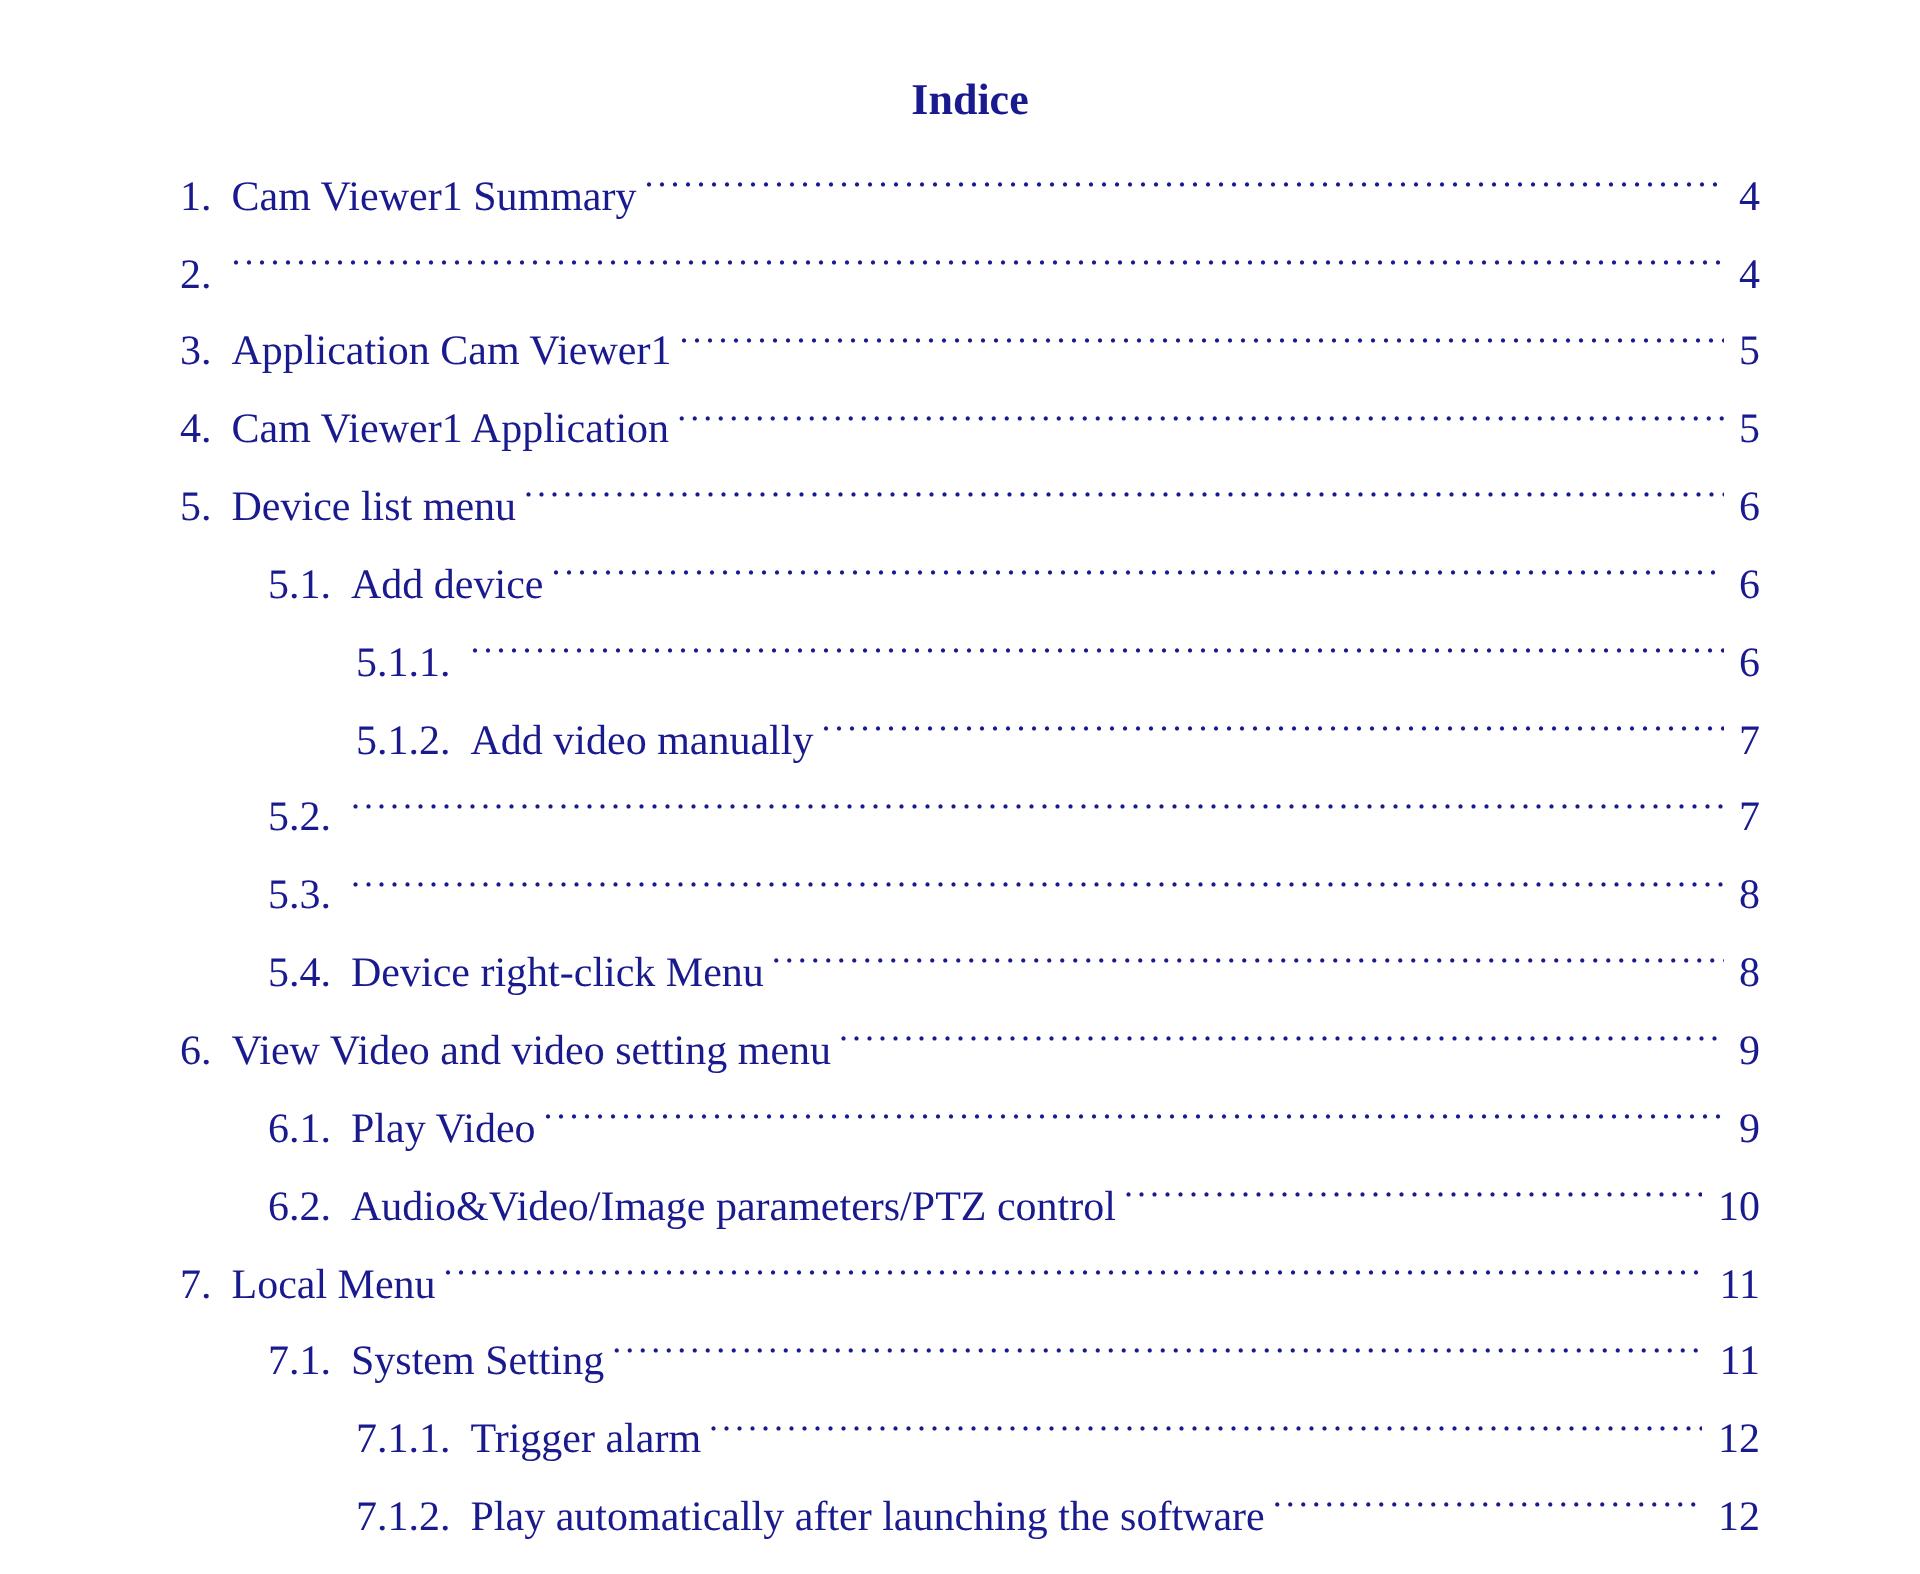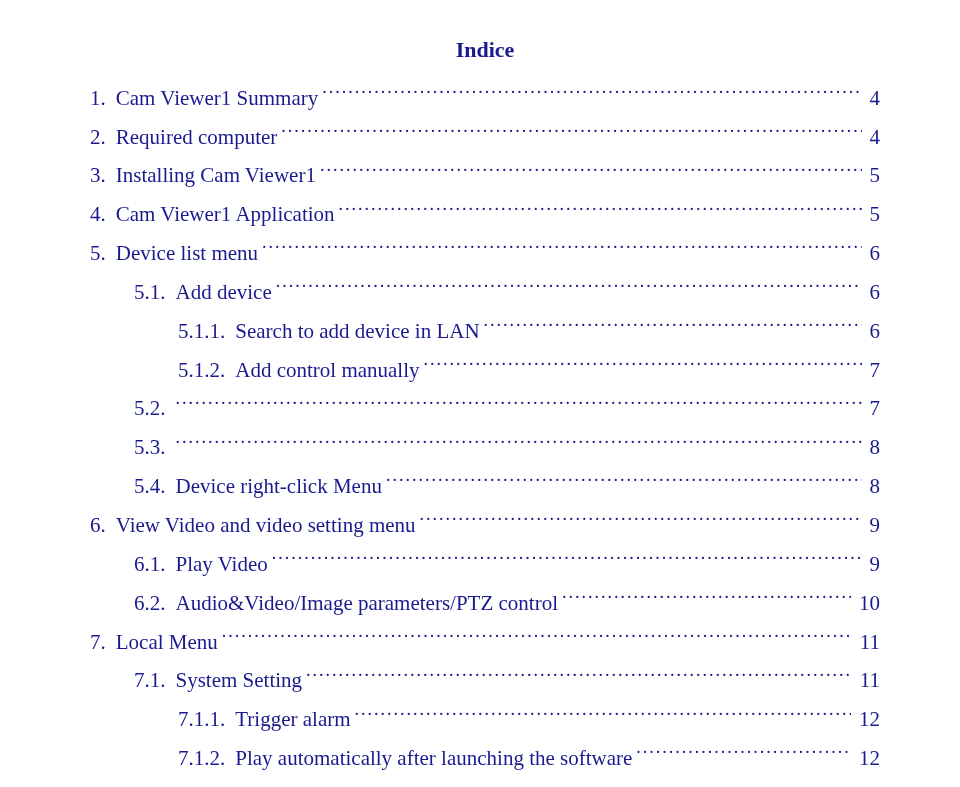--- a/index.html
+++ b/index.html
@@ -63,27 +63,26 @@
 
 <div id="toc-container">
     <div class="toc-line lvl1">
       <span class="toc-num">1.</span>
       <span class="toc-label">Cam Viewer1 Summary</span>
       <span class="toc-leader"></span>
       <span class="toc-page">4</span>
     </div>
     <div class="toc-line lvl1">
       <span class="toc-num">2.</span>
-      <span class="toc-label">Required computer</span>
       <span class="toc-leader"></span>
       <span class="toc-page">4</span>
     </div>
     <div class="toc-line lvl1">
       <span class="toc-num">3.</span>
-      <span class="toc-label">Installing Cam Viewer1</span>
+      <span class="toc-label">Application Cam Viewer1</span>
       <span class="toc-leader"></span>
       <span class="toc-page">5</span>
     </div>
     <div class="toc-line lvl1">
       <span class="toc-num">4.</span>
       <span class="toc-label">Cam Viewer1 Application</span>
       <span class="toc-leader"></span>
       <span class="toc-page">5</span>
     </div>
     <div class="toc-line lvl1">
@@ -93,27 +92,26 @@
       <span class="toc-page">6</span>
     </div>
     <div class="toc-line lvl2">
       <span class="toc-num">5.1.</span>
       <span class="toc-label">Add device</span>
       <span class="toc-leader"></span>
       <span class="toc-page">6</span>
     </div>
     <div class="toc-line lvl3">
       <span class="toc-num">5.1.1.</span>
-      <span class="toc-label">Search to add device in LAN</span>
       <span class="toc-leader"></span>
       <span class="toc-page">6</span>
     </div>
     <div class="toc-line lvl3">
       <span class="toc-num">5.1.2.</span>
-      <span class="toc-label">Add control manually</span>
+      <span class="toc-label">Add video manually</span>
       <span class="toc-leader"></span>
       <span class="toc-page">7</span>
     </div>
     <div class="toc-line lvl2">
       <span class="toc-num">5.2.</span>
       <span class="toc-leader"></span>
       <span class="toc-page">7</span>
     </div>
     <div class="toc-line lvl2">
       <span class="toc-num">5.3.</span>

